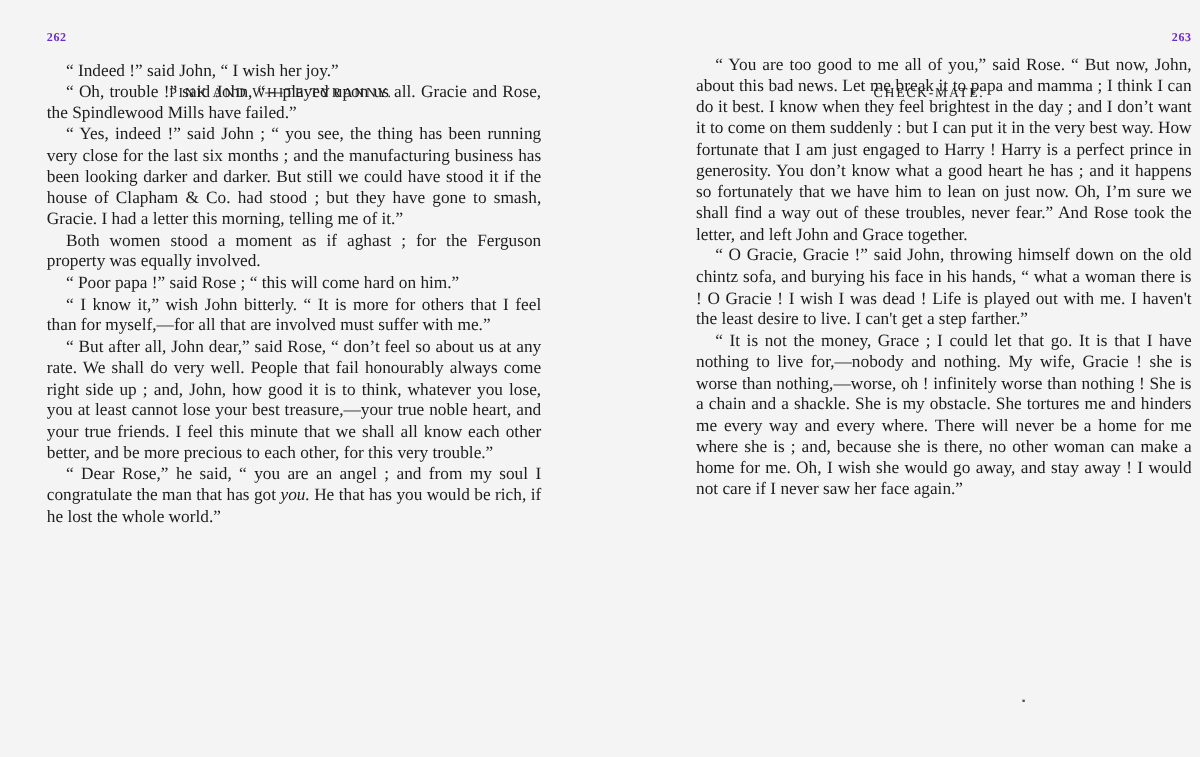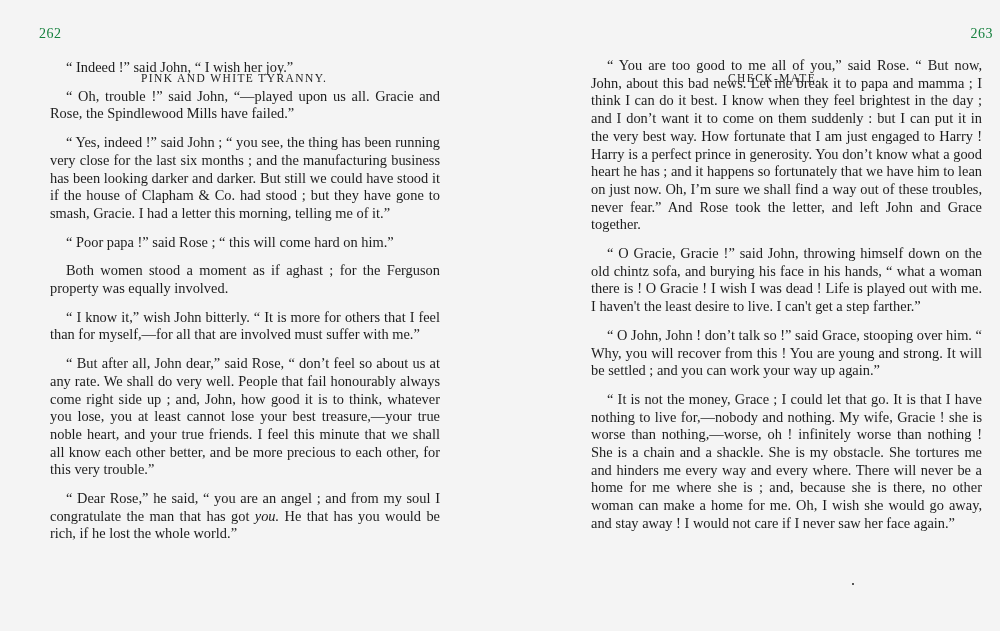--- a/index.html
+++ b/index.html
@@ -31,43 +31,43 @@
     position: relative;
     height: 20px;
     margin-top: 28px;
     font-size: 11.5px;
     letter-spacing: 1.4px;
     color: #222;
   }
   .page-number {
     position: absolute;
     top: -2px;
-    font-size: 14px;
+    font-size: 10px;
     letter-spacing: 0.5px;
-    font-weight: normal;
-    color: #15803d;
+    font-weight: bold;
+    color: #6d28d9;
   }
   .page-left .page-number { left: 0; }
   .page-right .page-number { right: 0; }
   .running-title {
     position: absolute;
     top: 1px;
     margin-top: 43px;
   }
   .page-left .running-title { left: 102px; }
   .page-right .running-title { left: 148px; }
   .body-text {
     font-size: 14.4px;
     line-height: 17.7px;
     text-align: justify;
     margin-top: 3px;
   }
   .page-right .body-text { margin-top: -2px; }
   .para {
-    margin: 11px;
+    margin: 0;
     text-indent: 16px;
     hyphens: manual;
   }
   .para em { font-style: italic; }
   .stray-mark {
     position: absolute;
     left: 852px;
     top: 583px;
     width: 2px;
     height: 2px;
@@ -79,34 +79,33 @@
 
 <div class="page page-left">
   <div class="running-head">
     <span class="page-number">262</span>
     <span class="running-title">PINK AND WHITE TYRANNY.</span>
   </div>
   <div class="body-text">
     <p class="para">“ Indeed !” said John, “ I wish her joy.”</p>
     <p class="para">“ Oh, trouble !” said John, “—played upon us all.   Gracie and Rose, the Spindlewood Mills have failed.”</p>
     <p class="para">“ Yes, indeed !” said John ; “ you see, the thing has been running very close for the last six months ; and the manu­facturing business has been looking darker and darker.  But still we could have stood it if the house of Clapham &amp; Co. had stood ; but they have gone to smash, Gracie.  I had a letter this morning, telling me of it.”</p>
+    <p class="para">Both women stood a moment as if aghast ; for the Fer­guson property was equally involved.</p>
     <p class="para">“ Poor papa !” said Rose ; “ this will come hard on him.”</p>
-    <p class="para">Both women stood a moment as if aghast ; for the Fer­guson property was equally involved.</p>
     <p class="para">“ I know it,” wish John bitterly.   “ It is more for others that I feel than for myself,—for all that are involved must suffer with me.”</p>
     <p class="para">“ But after all, John dear,” said Rose, “ don’t feel so about us at any rate.  We shall do very well.  People that fail honourably always come right side up ; and, John, how good it is to think, whatever you lose, you at least cannot lose your best treasure,—your true noble heart, and your true friends.  I feel this minute that we shall all know each other better, and be more precious to each other, for this very trouble.”</p>
     <p class="para"><span>“ Dear Rose,” he said, “ you are an angel ; and from my soul I congratulate the man that has got </span><em>you.</em><span>  He that has you would be rich, if he lost the whole world.”</span></p>
   </div>
 </div>
 
 <div class="page page-right">
   <div class="running-head">
     <span class="running-title">CHECK-MATE.</span>
     <span class="page-number">263</span>
   </div>
   <div class="body-text">
     <p class="para">“ You are too good to me all of you,” said Rose.  “ But now, John, about this bad news.  Let me break it to papa and mamma ; I think I can do it best.  I know when they feel brightest in the day ; and I don’t want it to come on them suddenly : but I can put it in the very best way.  How for­tunate that I am just engaged to Harry !  Harry is a perfect prince in generosity.  You don’t know what a good heart he has ; and it happens so fortunately that we have him to lean on just now.  Oh, I’m sure we shall find a way out of these troubles, never fear.”  And Rose took the letter, and left John and Grace together.</p>
     <p class="para">“ O Gracie, Gracie !” said John, throwing himself down on the old chintz sofa, and burying his face in his hands, “ what a woman there is !  O Gracie ! I wish I was dead !  Life is played out with me.  I haven't the least desire to live.  I can't get a step farther.”</p>
-    <p class="para">“ O John, John ! don’t talk so !” said Grace, stooping over him.  “ Why, you will recover from this !  You are young and strong.  It will be settled ; and you can work your way up again.”</p>
     <p class="para">“ It is not the money, Grace ;  I could let that go.  It is that I have nothing to live for,—nobody and nothing.  My wife, Gracie ! she is worse than nothing,—worse, oh !  in­finitely worse than nothing !  She is a chain and a shackle.  She is my obstacle.  She tortures me and hinders me every way and every where.  There will never be a home for me where she is ; and, because she is there, no other woman can make a home for me.  Oh, I wish she would go away, and stay away !  I would not care if I never saw her face again.”</p>
   </div>
 </div>
 
 <div class="stray-mark"></div>
 
 </body></html>

